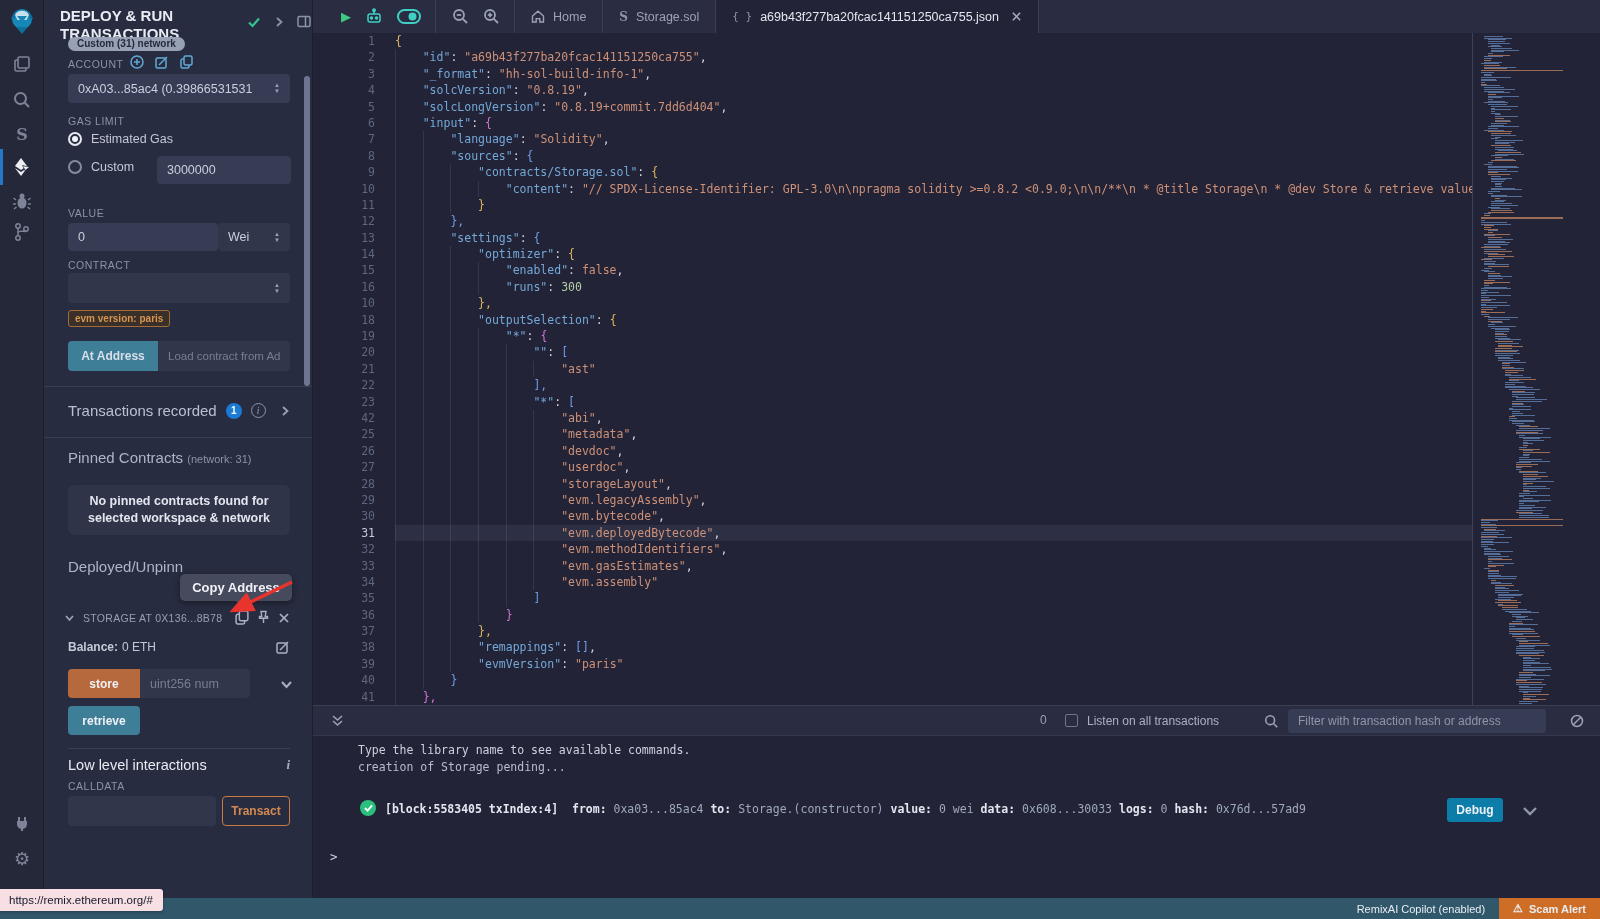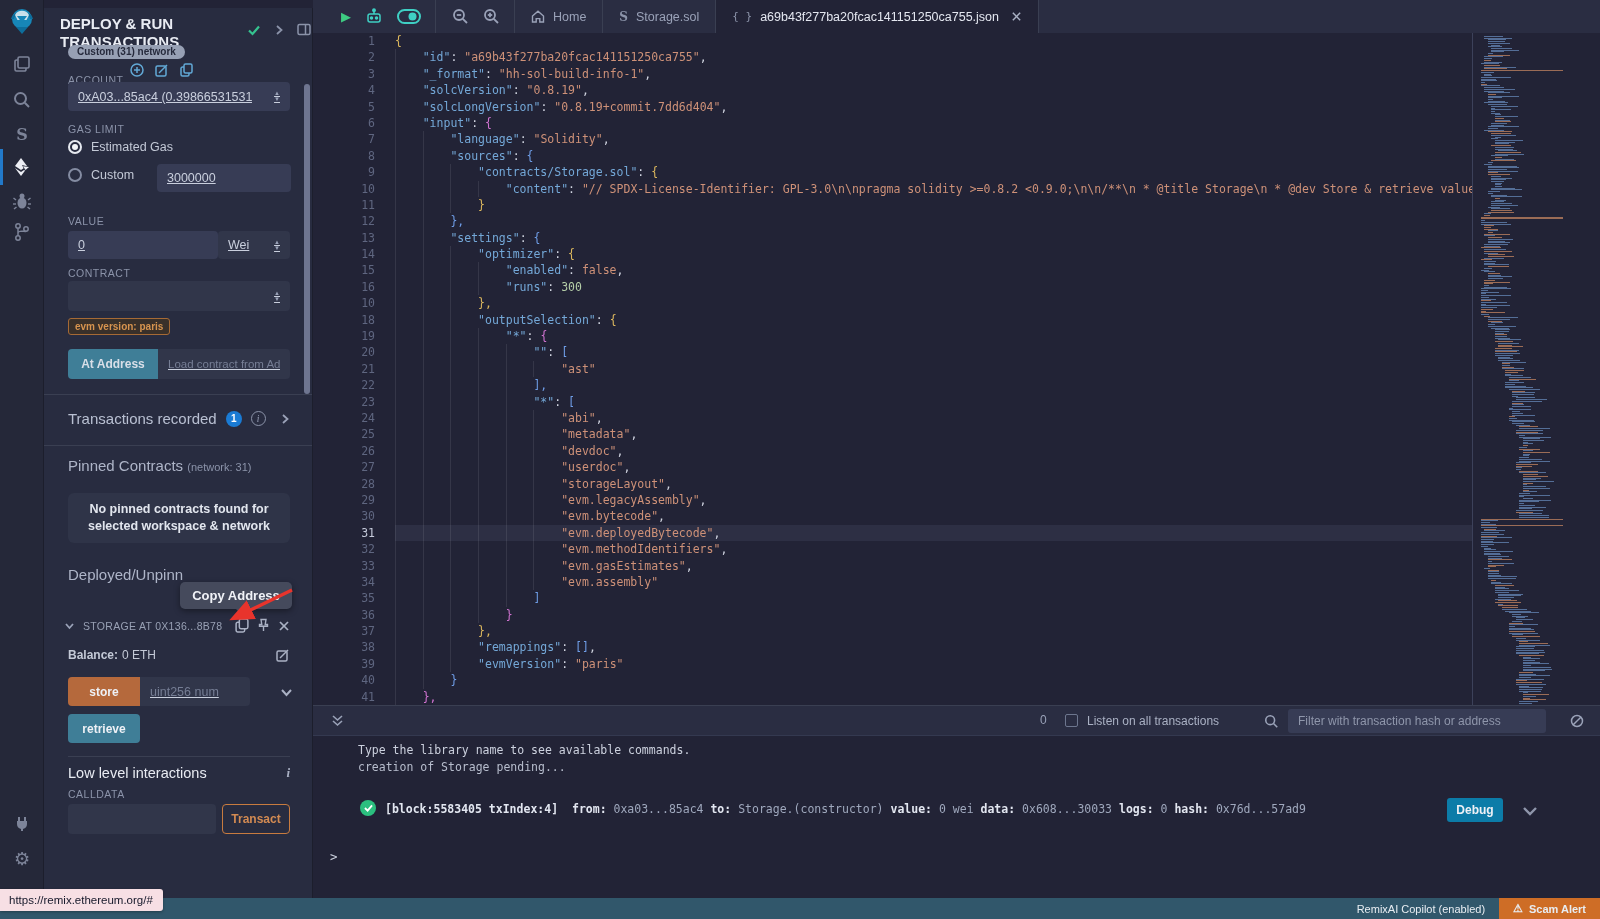--- a/index.html
+++ b/index.html
@@ -8,27 +8,27 @@
   .mono { font-family:"DejaVu Sans Mono", monospace; }
 
   
   .rail { position:absolute; left:0; top:0; width:44px; height:898px; background:#252839; border-right:1px solid #1c1e2c; }
   .rail-item { position:absolute; left:0; width:44px; height:32px; display:flex; align-items:center; justify-content:center; color:#7d8499; }
   .rail-item.active { color:#eceef4; }
   .rail-item.active::before { content:""; position:absolute; left:0; top:-2px; width:3px; height:36px; background:#2279c9; }
   .logo-badge { width:30px; height:30px; }
 
   
-  .panel { position:absolute; left:44px; top:8px; width:269px; height:898px; background:#282c40; border-right:1px solid #1c1e2c; }
+  .panel { position:absolute; left:44px; top:0; width:269px; height:898px; background:#282c40; border-right:1px solid #1c1e2c; }
   .panel-title { position:absolute; left:16px; top:7px; font-size:15px; font-weight:bold; color:#e9ecf3; line-height:18px; }
   .panel-head-icons { position:absolute; top:15px; left:203px; display:flex; gap:13px; align-items:center; color:#8b93a9; }
   .net-pill { position:absolute; left:24px; top:37px; height:14px; background:#97a0b4; color:#262a3c; font-size:10px; font-weight:bold; border-radius:8px; padding:0 9px; line-height:13px; overflow:hidden; }
   .lbl { font-size:10.5px; color:#8b93a9; letter-spacing:.5px; position:absolute; left:24px; }
   .row-icons { display:flex; gap:11px; align-items:center; color:#62a9d6; }
-  .select, .tinput { background:#373c55; border-radius:4px; color:#c9cfdd; font-size:12.5px; display:flex; align-items:center; padding:4px 10px; position:absolute; border:none;text-decoration:underline; }
+  .select, .tinput { background:#373c55; border-radius:4px; color:#c9cfdd; font-size:12.5px; display:flex; align-items:center; padding:4px 10px; position:absolute; border:none; }
   input.tinput { outline:none; }
   input.tinput::placeholder { color:#767e95; }
   .stepper { margin-left:auto; display:flex; flex-direction:column; line-height:5px; font-size:6px; color:#9aa2b8; gap:1px; }
   .radio { width:14px; height:14px; border-radius:50%; border:2px solid #848ca2; display:inline-block; position:relative; flex:none; }
   .radio.on { border-color:#e6e9f0; }
   .radio.on::after { content:""; position:absolute; left:2px; top:2px; width:6px; height:6px; border-radius:50%; background:#f2f4f8; }
   .radio-row { position:absolute; left:24px; display:flex; gap:9px; align-items:center; font-size:12.5px; color:#c3c9d6; }
   .evm-badge { position:absolute; left:24px; top:310px; font-size:10px; font-weight:bold; color:#d7944f; border:1px solid #a66a35; background:#39302a; border-radius:3px; padding:2px 6px; }
   .btn { border:none; font-weight:bold; font-size:12px; color:#eef1f6; display:flex; align-items:center; justify-content:center; cursor:pointer; }
   .divider { position:absolute; left:0; width:100%; height:1px; background:#3a3f52; }
@@ -166,21 +166,21 @@
     <svg width="10" height="12" viewBox="0 0 10 12" fill="none" stroke="currentColor" stroke-width="1.8">
         <polyline points="3,2 7.5,6 3,10"></polyline>
       </svg>
     <svg width="14" height="13" viewBox="0 0 14 13" fill="none" stroke="currentColor" stroke-width="1.5">
         <rect x="1" y="1.5" width="12" height="10" rx="1.5"></rect>
         <line x1="8.5" y1="1.5" x2="8.5" y2="11.5"></line>
       </svg>
   </div>
   <div class="net-pill"><span>Custom (31) network</span></div>
 
-  <div class="lbl" style="top:58px;margin-top:8px;">ACCOUNT</div>
+  <div class="lbl" style="top:58px;">ACCOUNT</div>
   <div class="row-icons" style="position:absolute; left:86px; top:55px;">
     <svg width="14" height="14" viewBox="0 0 14 14" fill="none" stroke="currentColor" stroke-width="1.5">
         <circle cx="7" cy="7" r="6"></circle>
         <line x1="7" y1="4" x2="7" y2="10"></line>
         <line x1="4" y1="7" x2="10" y2="7"></line>
       </svg>
     <svg width="14" height="14" viewBox="0 0 14 14" fill="none" stroke="currentColor" stroke-width="1.5">
         <rect x="1" y="3" width="10" height="10" rx="1.5"></rect>
         <line x1="4" y1="10" x2="12" y2="2"></line>
       </svg>
@@ -376,21 +376,21 @@
         <div class="ln-num">14</div>
         <div class="ln-num">15</div>
         <div class="ln-num">16</div>
         <div class="ln-num">10</div>
         <div class="ln-num">18</div>
         <div class="ln-num">19</div>
         <div class="ln-num">20</div>
         <div class="ln-num">21</div>
         <div class="ln-num">22</div>
         <div class="ln-num">23</div>
-        <div class="ln-num">24</div>
+        <div class="ln-num">42</div>
         <div class="ln-num">25</div>
         <div class="ln-num">26</div>
         <div class="ln-num">27</div>
         <div class="ln-num">28</div>
         <div class="ln-num">29</div>
         <div class="ln-num">30</div>
         <div class="ln-num cur">31</div>
         <div class="ln-num">32</div>
         <div class="ln-num">33</div>
         <div class="ln-num">34</div>

